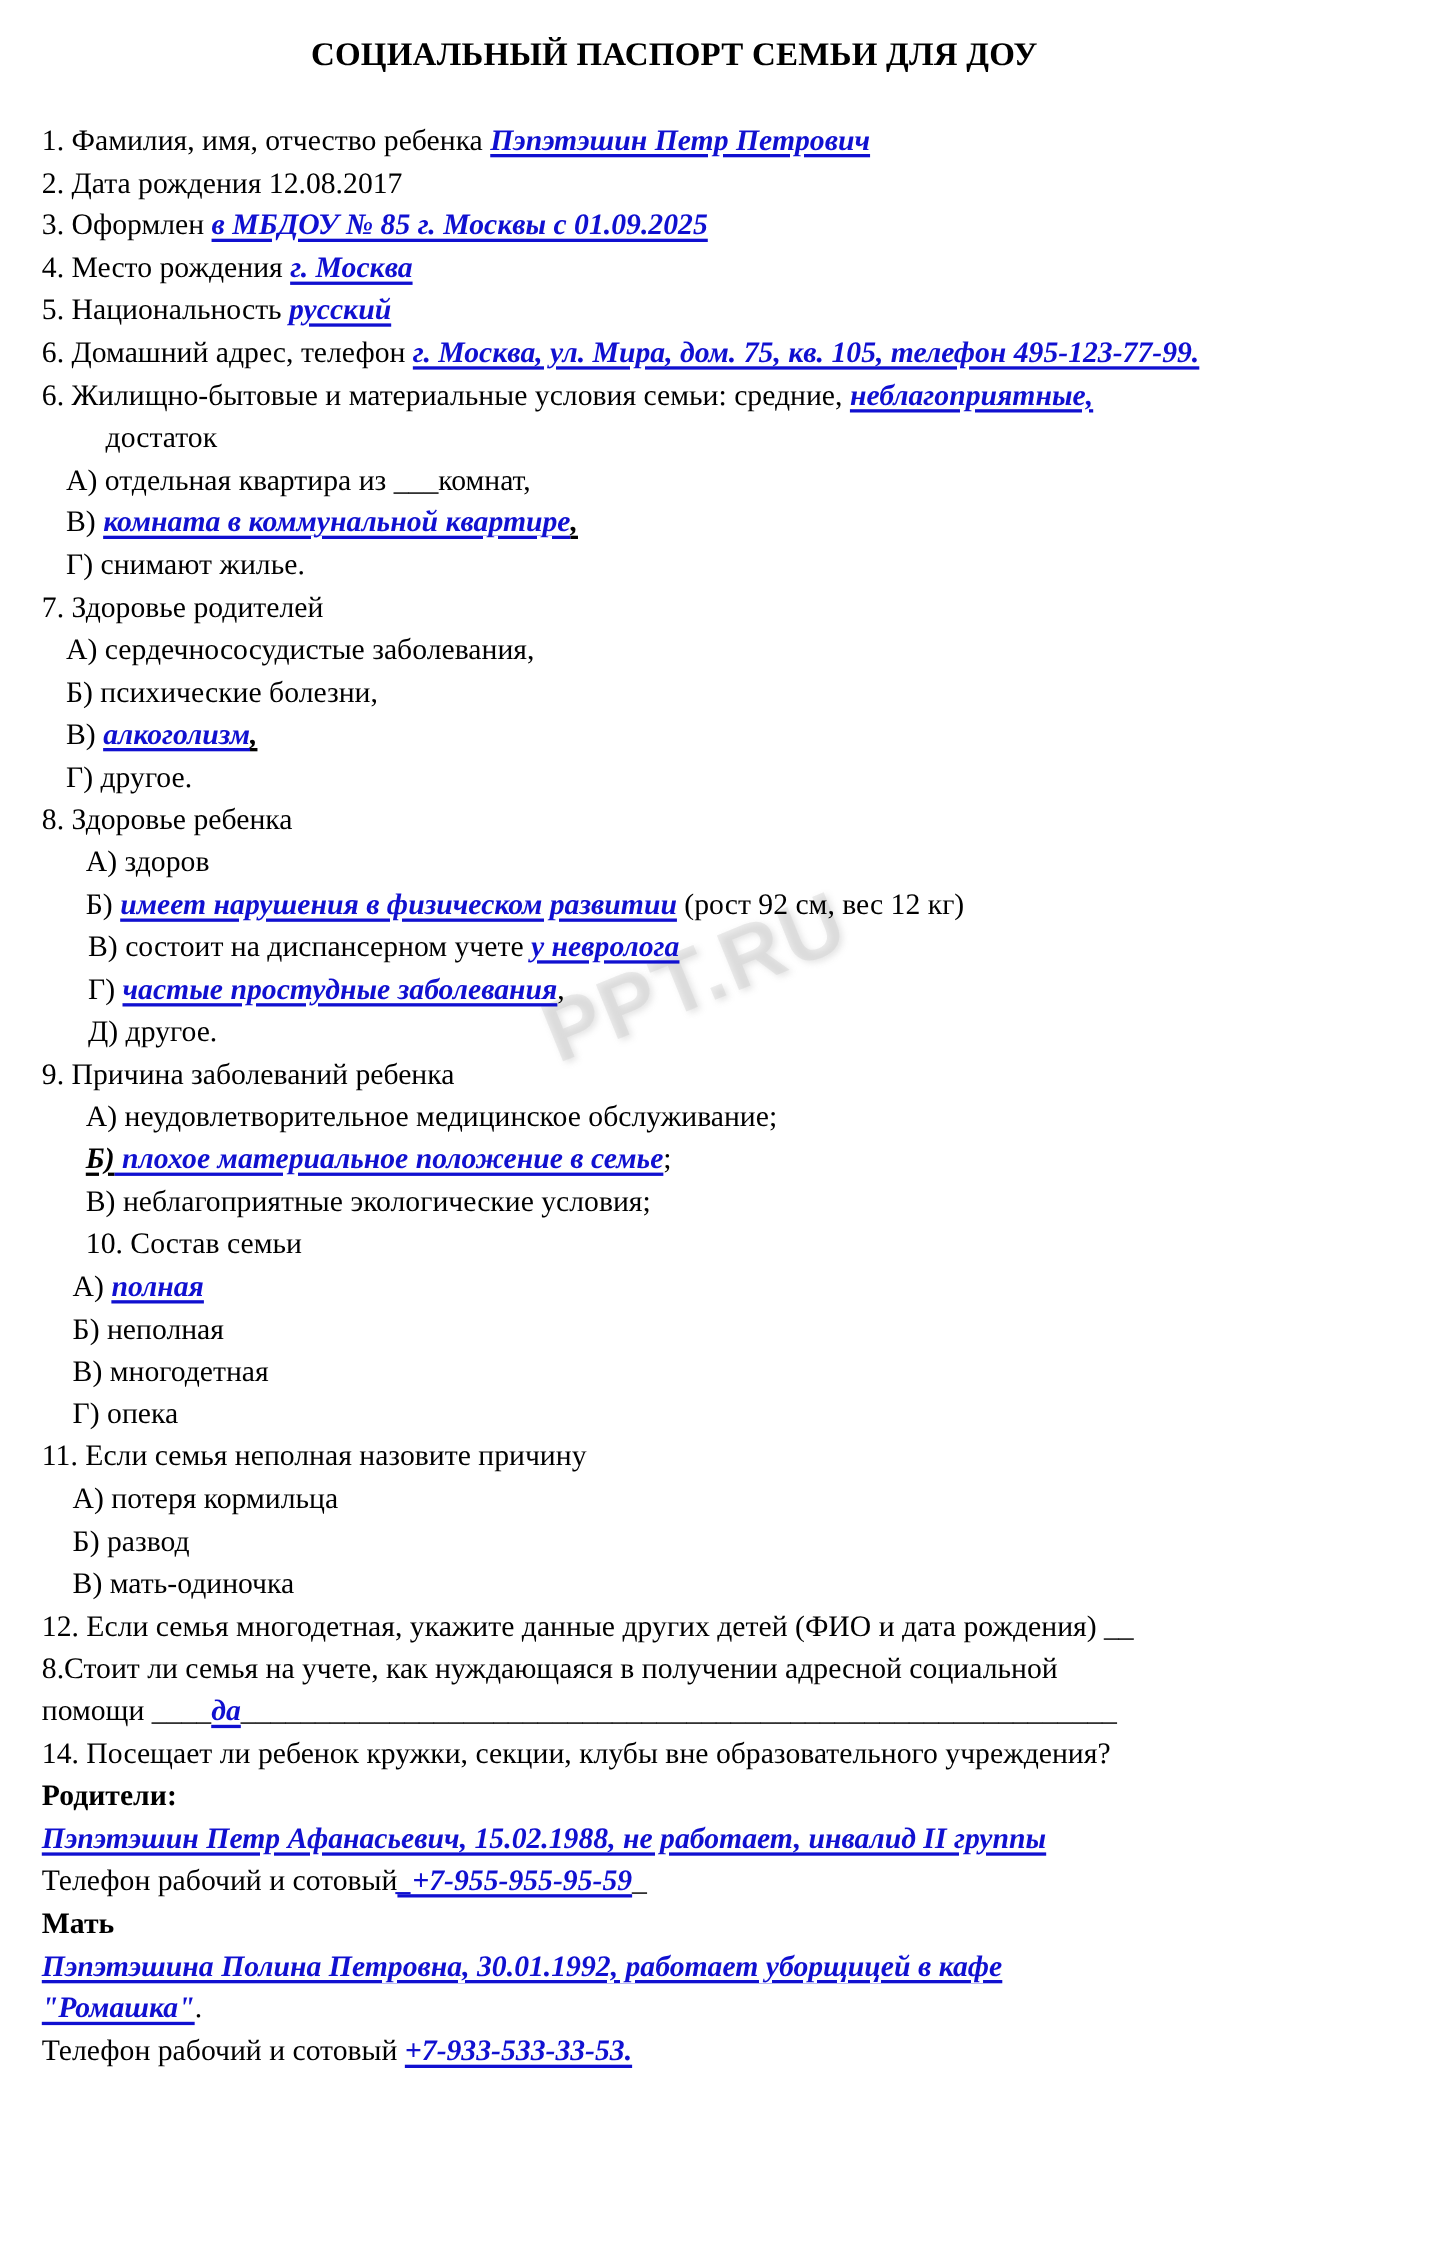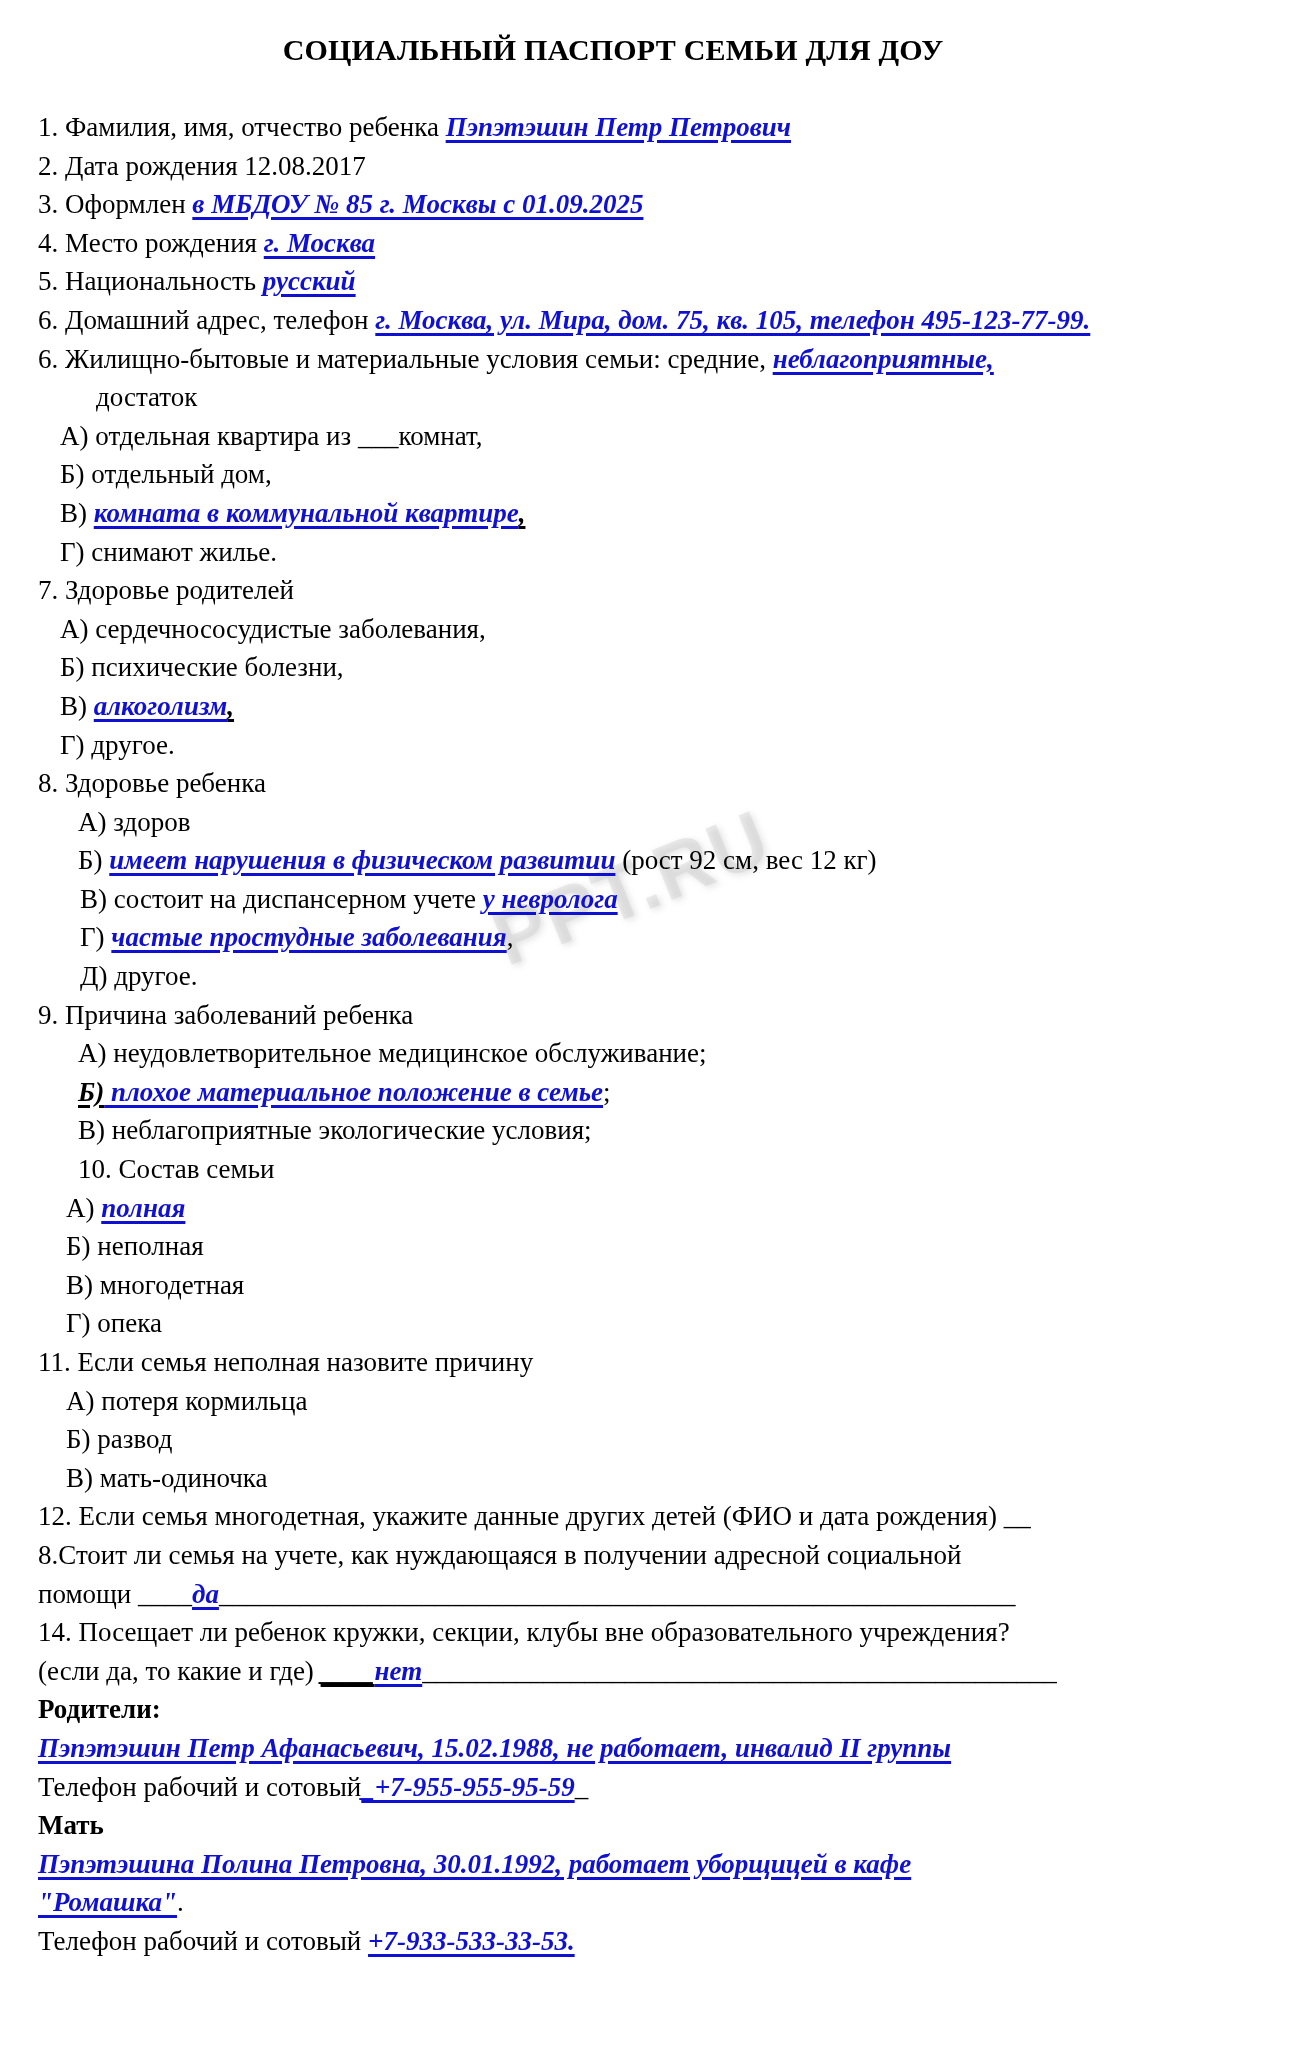--- a/index.html
+++ b/index.html
@@ -117,21 +117,20 @@
 
     <div class="wrap" style="width:1232px;">
       <span>6. Домашний адрес, телефон </span><span class="ans">г. Москва, ул. Мира, дом. 75, кв. 105, телефон 495-123-77-99.</span>
     </div>
 
     <div class="line">
       <span>6. Жилищно-бытовые и материальные условия семьи: средние, </span><span class="ans">неблагоприятные,</span>
     </div>
     <div class="line ind-dost">достаток</div>
     <div class="line ind1">А) отдельная квартира из ___комнат,</div>
-    <div class="line ind1">Б) отдельный дом,</div>
     <div class="line ind1">
       <span>В) </span><span class="ans">комната в коммунальной квартире</span><span class="ans-u-black">,</span>
     </div>
     <div class="line ind1">Г) снимают жилье.</div>
 
     <div class="line">7. Здоровье родителей</div>
     <div class="line ind1">А) сердечнососудистые заболевания,</div>
     <div class="line ind1">Б) психические болезни,</div>
     <div class="line ind1">
       <span>В) </span><span class="ans">алкоголизм</span><span class="ans-u-black">,</span>
@@ -172,23 +171,20 @@
     <div class="line ind3">В) мать-одиночка</div>
 
     <div class="line">12. Если семья многодетная, укажите данные других детей (ФИО и дата рождения) __</div>
 
     <div class="line">8.Стоит ли семья на учете, как нуждающаяся в получении адресной социальной</div>
     <div class="line">
       <span>помощи ____</span><span class="ans">да</span><span class="blank">___________________________________________________________</span>
     </div>
 
     <div class="line">14. Посещает ли ребенок кружки, секции, клубы вне образовательного учреждения?</div>
-    <div class="line">
-      <span>(если да, то какие и где) </span><span class="ans-u-black" style="font-weight:bold;">____</span><span class="ans">нет</span><span class="blank">_______________________________________________</span>
-    </div>
 
     <div class="line bold">Родители:</div>
     <div class="line">
       <span class="ans">Пэпэтэшин Петр Афанасьевич, 15.02.1988, не работает, инвалид II группы</span>
     </div>
     <div class="line">
       <span>Телефон рабочий и сотовый</span><span class="ans">_+7-955-955-95-59</span><span>_</span>
     </div>
     <div class="line bold">Мать</div>
     <div class="line">

